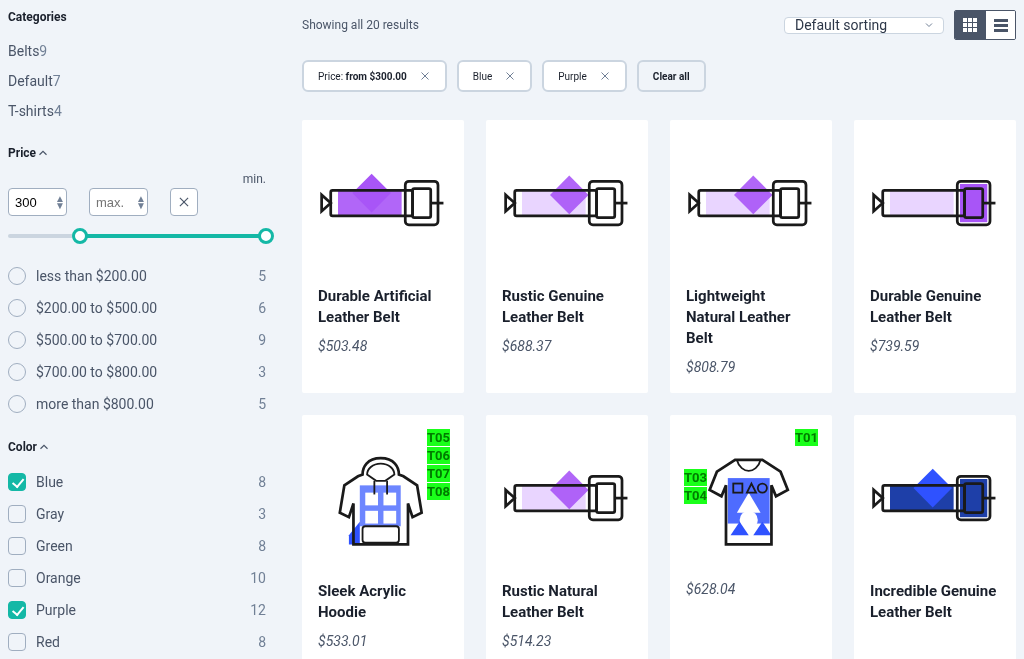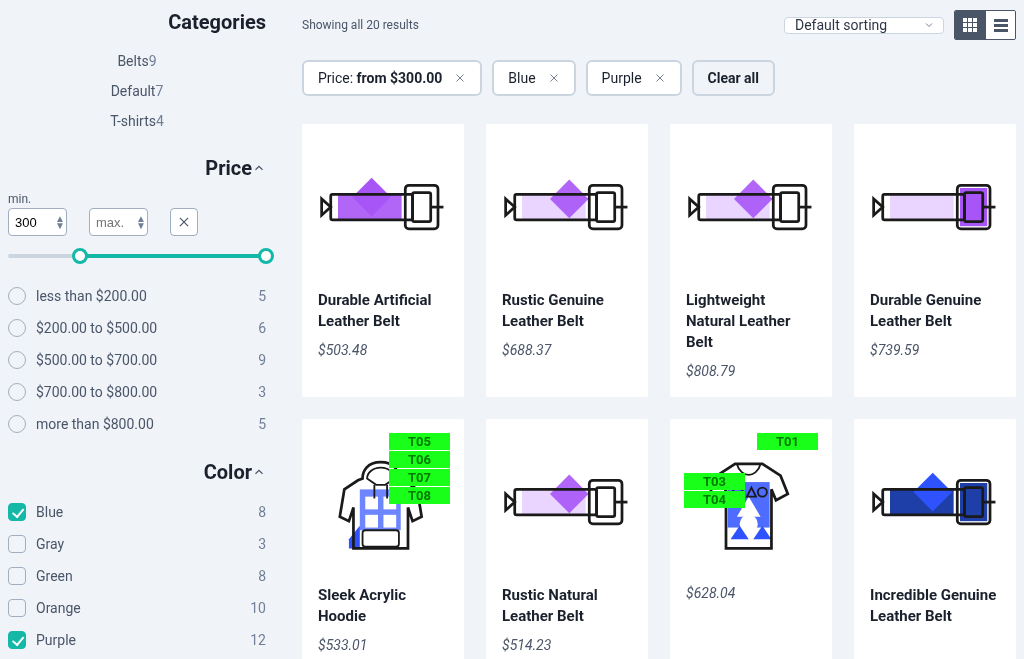--- a/index.html
+++ b/index.html
@@ -18,47 +18,47 @@
     width: 295px;
     padding-right: 24px;
   }
   .main {
     flex: 1;
     padding-left: 12px;
   }
 
   
   .section-title {
-    font-size: 20px;
+    font-size: 12px;
     font-weight: 700;
     color: #1a202c;
     margin-bottom: 12px;
     display: flex;
     align-items: center;
-    justify-content: flex-end;
+    justify-content: flex-start;
   }
   .chevron {
     width: 14px; height: 14px;
     fill: none; stroke: #4a5568; stroke-width: 2;
   }
   .cat-list, .radio-list, .check-list { list-style: none; }
   .cat-list li, .radio-list li, .check-list li {
     display: flex;
     align-items: center;
-    justify-content: center;
+    justify-content: flex-start;
     padding: 7px 0;
     font-size: 14px;
     color: #4a5568;
     cursor: pointer;
   }
   .cat-list li .count, .radio-list li .count, .check-list li .count {
     color: #718096;
   }
   .price-section { margin-top: 20px; }
-  .min-label { font-size: 12px; color: #4a5568; margin-bottom: 2px; display:block; }
+  .min-label { font-size: 12px; color: #4a5568; margin-bottom: 2px; display:block;text-align:right; }
   .price-inputs {
     display: flex; align-items: center; gap: 6px; margin-bottom: 18px;
   }
   .price-inputs input {
     width: 59px; height: 28px;
     border: 1px solid #a0aec0;
     border-radius: 4px;
     padding: 0 6px;
     font-size: 13px;
     background: #fff;
@@ -145,21 +145,21 @@
   .view-btn.active svg { fill:#fff; }
   .view-btn + .view-btn { border-left:1px solid #4a5568; }
 
   .filter-chips {
     display:flex; gap:10px; margin-bottom: 28px; flex-wrap:wrap;
   }
   .chip {
     display:inline-flex; align-items:center; gap:12px;
     border: 2px solid #cbd5e0; border-radius: 6px;
     padding: 8px 14px;
-    background:#fff; font-size:14px; color:#1a202c;
+    background:#fff; font-size:10px; color:#1a202c;
     cursor:pointer;
   }
   .chip .x { width:12px; height:12px; stroke:#718096; stroke-width:2; fill:none; }
   .chip.outline { background: transparent; }
 
   .grid {
     display: grid;
     grid-template-columns: repeat(4, 1fr);
     gap: 22px;
   }
@@ -183,21 +183,21 @@
   .card-price {
     font-size: 14px; color:#4a5568;font-style:italic;
   }
   .tags {
     position:absolute; top:0; right:-2px;
     display:flex; flex-direction:column; gap:1px;
   }
   .tags.left { left:-2px; right:auto; top:40px;align-items:center; }
   .tag {
     background:#1aff1a; color:#007c00; font-weight:700;
-    font-size:13px; padding:1px 19px;
+    font-size:13px; padding:1px 0;
   }
 
   
   .prod-svg { width: 130px; height: 100px; }
 </style>
 </head>
 <body>
 
 <div class="page">
 

